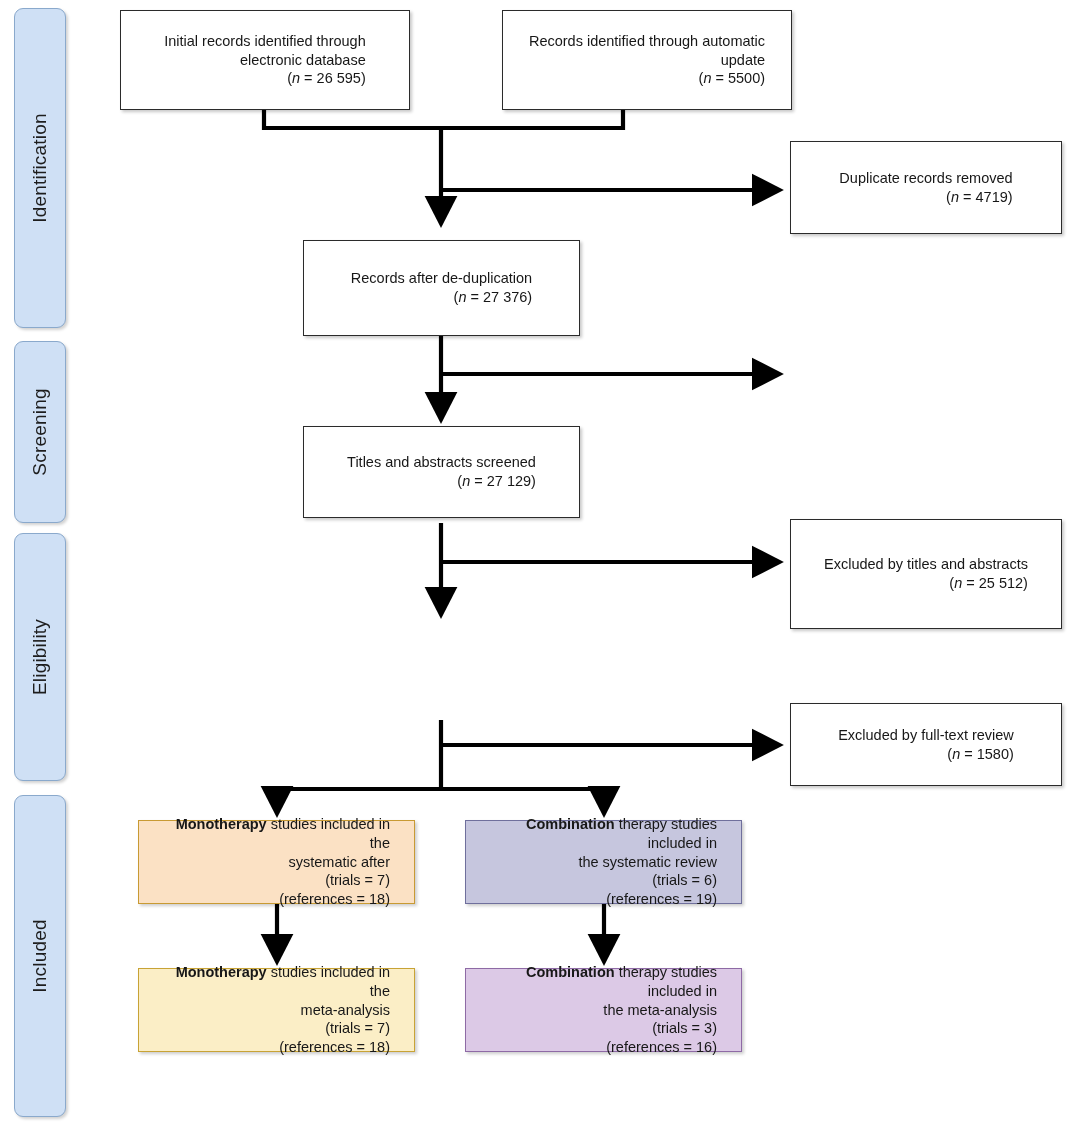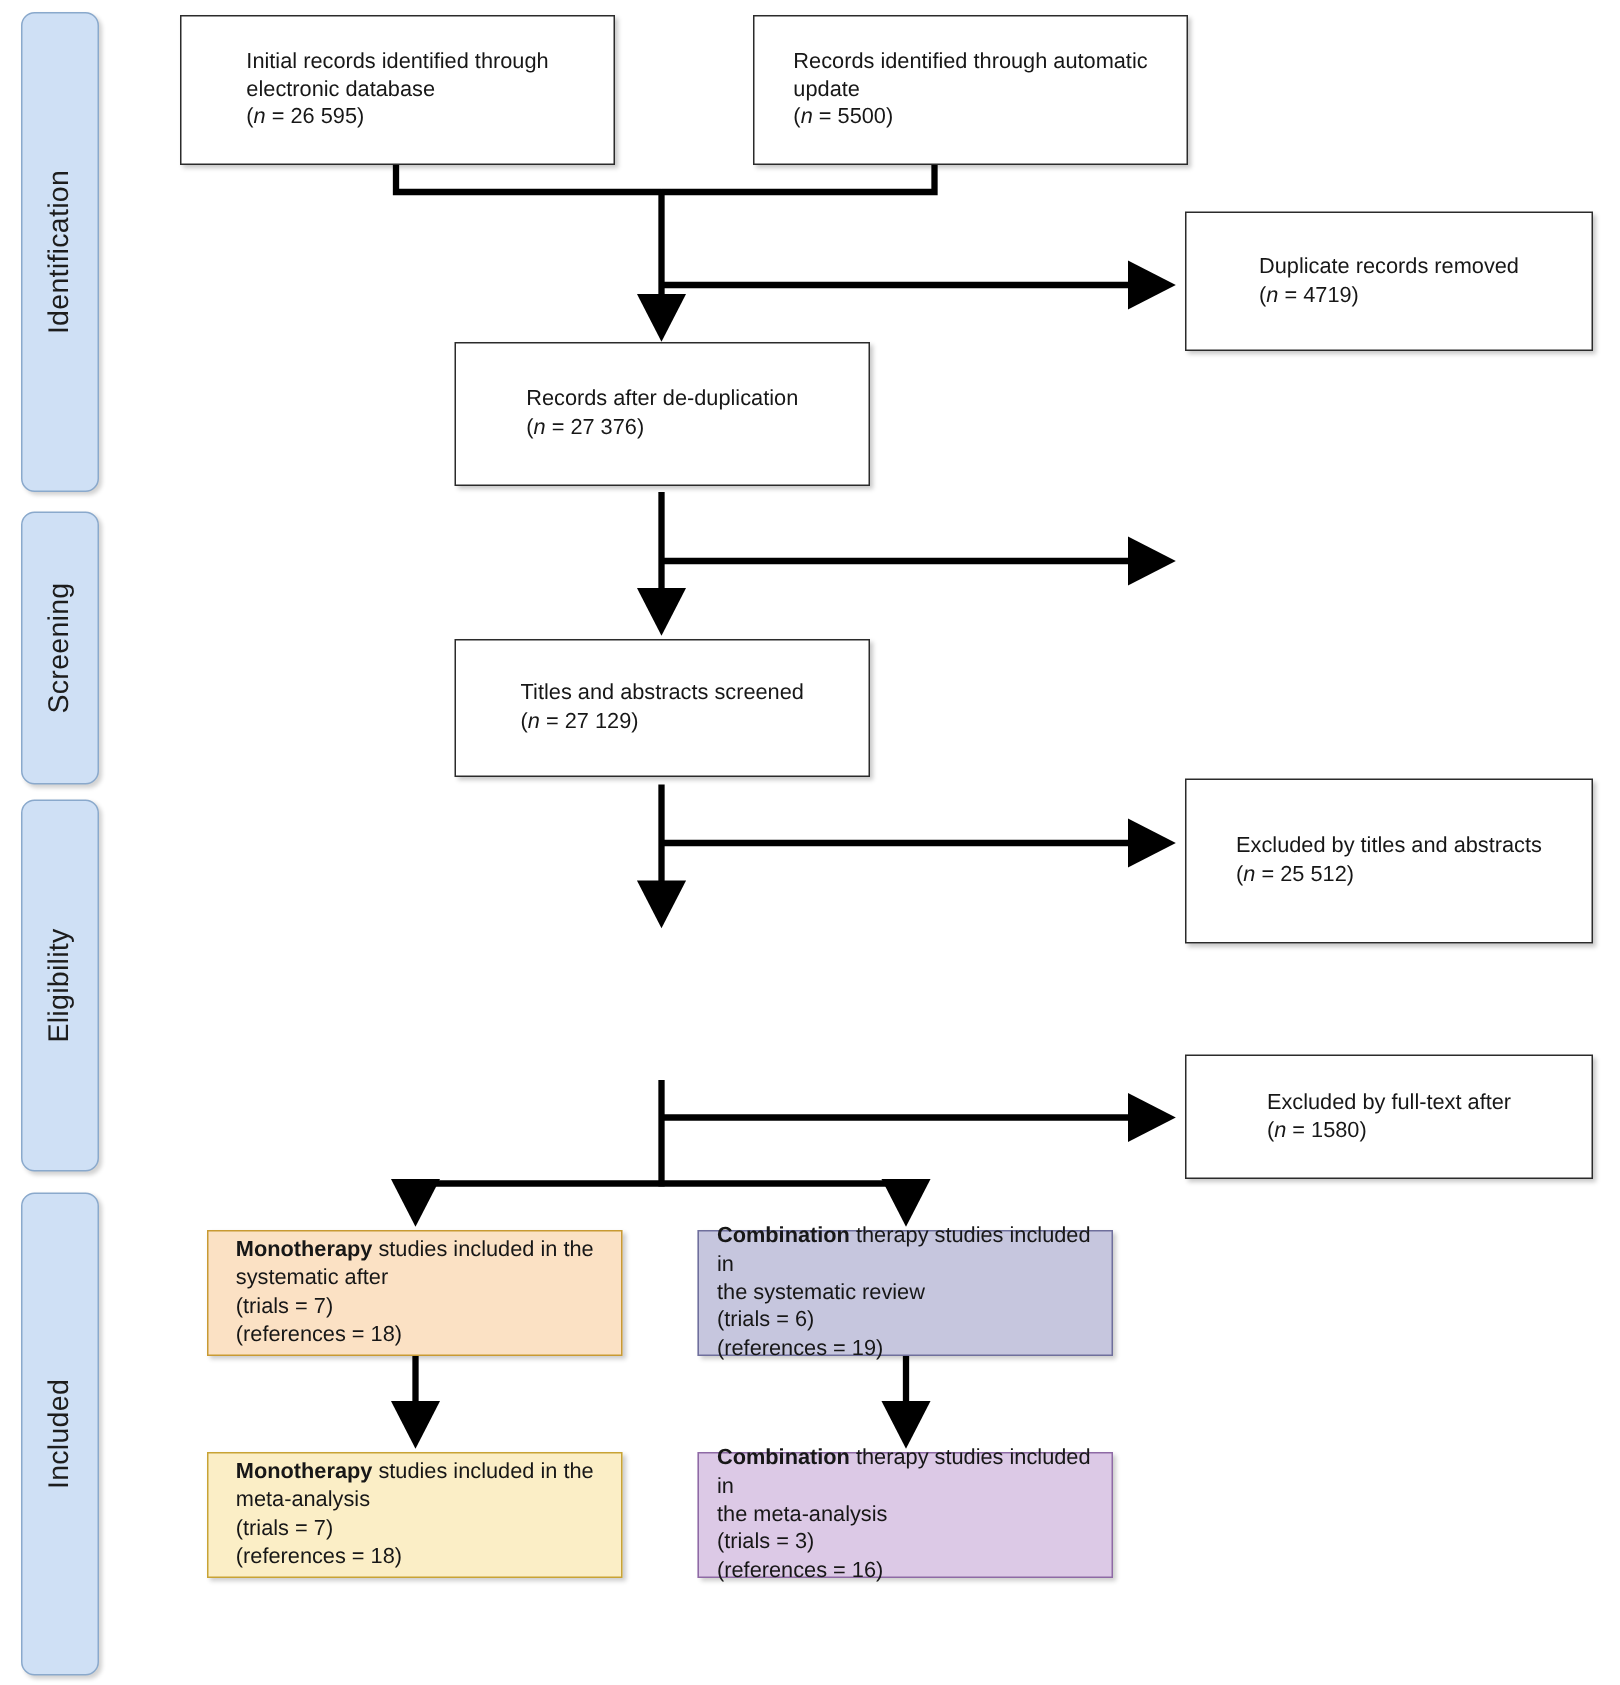--- a/index.html
+++ b/index.html
@@ -39,22 +39,22 @@
   
   .flow-box {
     position: absolute;
     box-sizing: border-box;
     background: #ffffff;
     border: 1.6px solid #2b2b2b;
     box-shadow: 2px 2px 3px rgba(0,0,0,0.22);
     display: flex;
     align-items: center;
     justify-content: center;
-    text-align: left;
-    padding: 4px 12px;
+    text-align: right;
+    padding: 4px 24px;
   }
   .flow-box .box-text {
     font-size: 14.5px;
     line-height: 1.30;
     color: #171717;
   }
   .flow-box.mono-sr {
     background: #fbe1c4;
     border: 1.8px solid #c89a33;
     box-shadow: 2px 2px 3px rgba(0,0,0,0.20);
@@ -155,21 +155,21 @@
     </span>
   </div>
 
   <div class="flow-box" style="left:790px; top:141px; width:272px; height:93px;">
     <span class="box-text">
       <span>Duplicate records removed</span><br>
       <span>(</span><i>n</i><span> = 4719)</span>
     </span>
   </div>
 
-  <div class="flow-box" style="left:303px; top:228px; width:277px; height:96px;">
+  <div class="flow-box" style="left:303px; top:240px; width:277px; height:96px;">
     <span class="box-text">
       <span>Records after de-duplication</span><br>
       <span>(</span><i>n</i><span> = 27 376)</span>
     </span>
   </div>
 
 
   <div class="flow-box" style="left:303px; top:426px; width:277px; height:92px;">
     <span class="box-text">
       <span>Titles and abstracts screened</span><br>
@@ -180,21 +180,21 @@
   <div class="flow-box" style="left:790px; top:519px; width:272px; height:110px;">
     <span class="box-text">
       <span>Excluded by titles and abstracts</span><br>
       <span>(</span><i>n</i><span> = 25 512)</span>
     </span>
   </div>
 
 
   <div class="flow-box" style="left:790px; top:703px; width:272px; height:83px;">
     <span class="box-text">
-      <span>Excluded by full-text after</span><br>
+      <span>Excluded by full-text review</span><br>
       <span>(</span><i>n</i><span> = 1580)</span>
     </span>
   </div>
 
   <div class="flow-box mono-sr" style="left:138px; top:820px; width:277px; height:84px;">
     <span class="box-text">
       <b>Monotherapy</b><span> studies included in the</span><br>
       <span>systematic after</span><br>
       <span>(trials = 7)</span><br>
       <span>(references = 18)</span>

